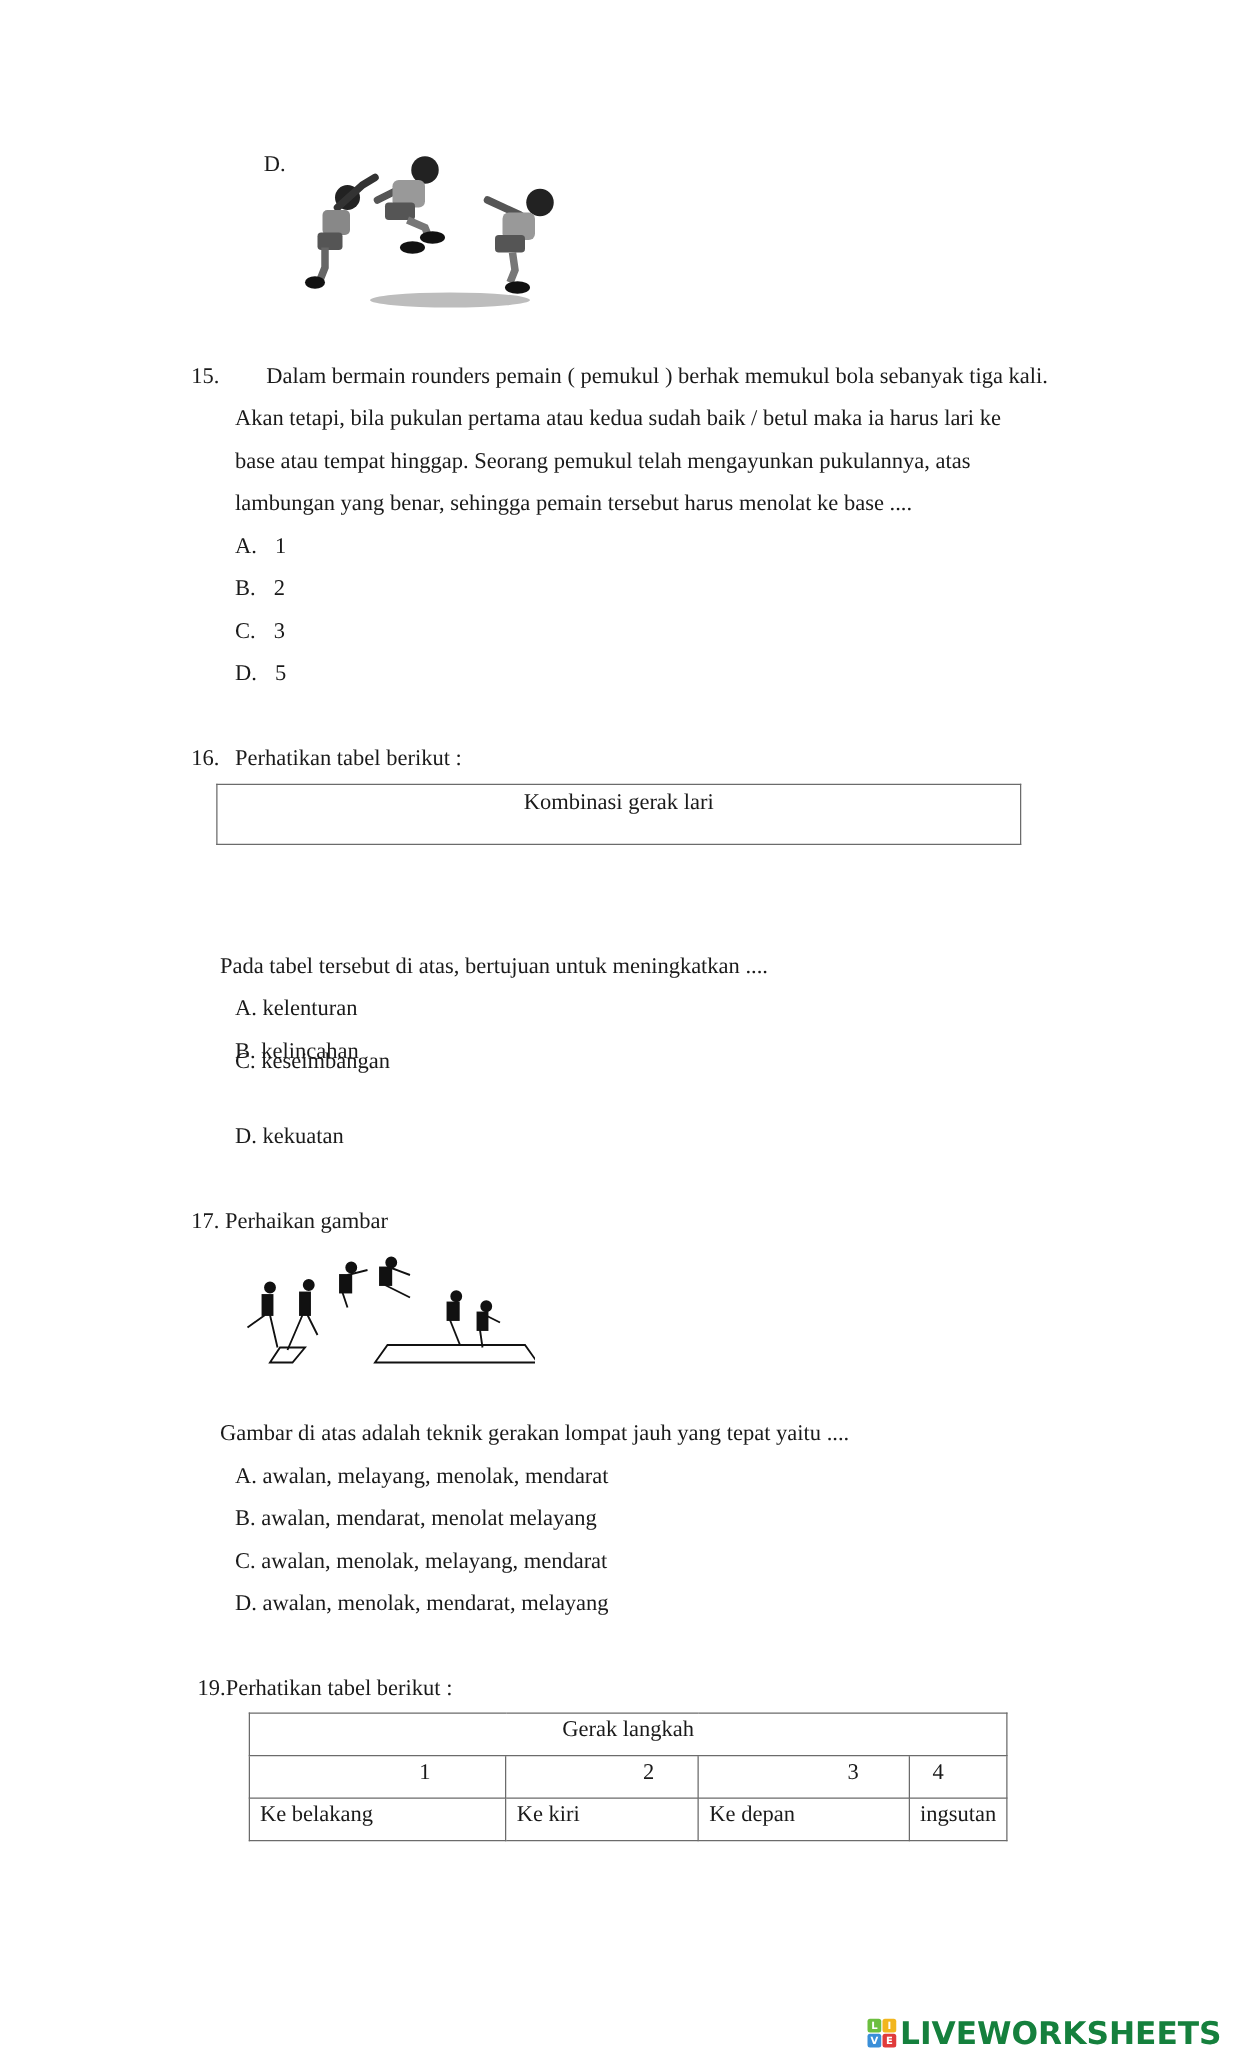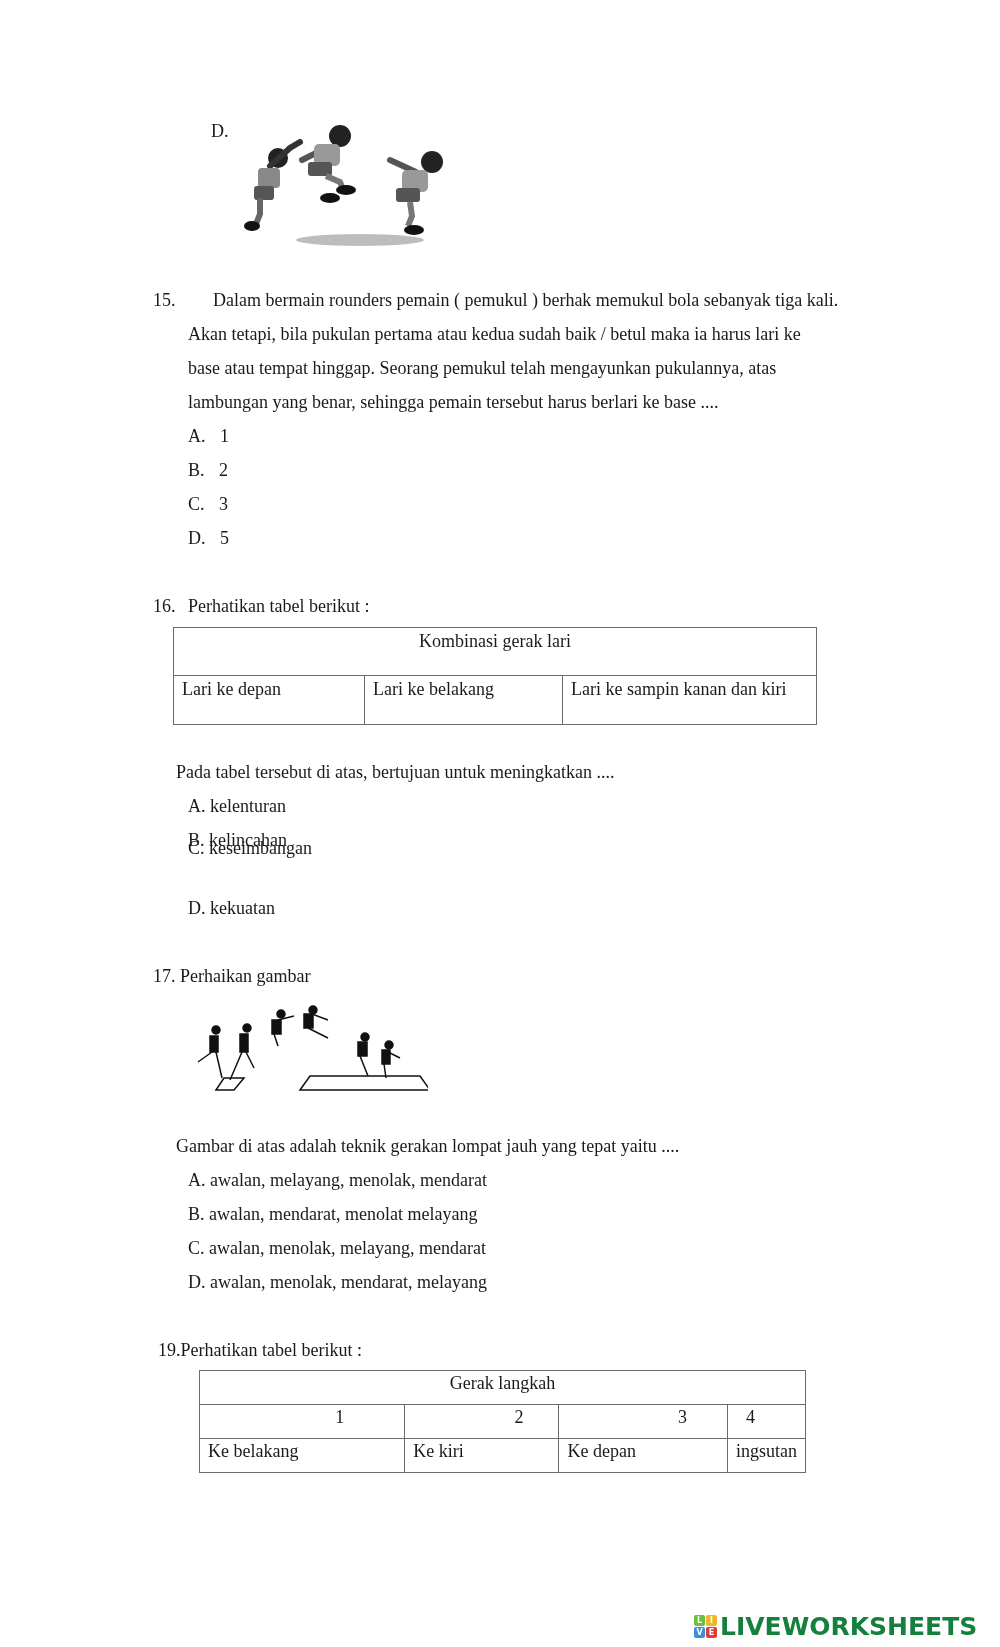--- a/index.html
+++ b/index.html
@@ -58,21 +58,21 @@
     <rect x="166" y="70" width="24" height="14" rx="3" fill="#555"></rect>
     <path d="M180 84 L182 98 L178 108" stroke="#777" stroke-width="6" fill="none"></path>
     <ellipse cx="184" cy="112" rx="10" ry="5" fill="#111"></ellipse>
   </g>
 </svg>
 
 <div class="abs line" style="left:153px;top:290px;">15.</div>
 <div class="abs line" style="left:188px;top:290px;margin-left:25px;">Dalam bermain rounders  pemain ( pemukul ) berhak memukul bola sebanyak tiga kali.</div>
 <div class="abs line" style="left:188px;top:324px;">Akan tetapi, bila pukulan pertama atau kedua sudah baik / betul maka ia harus lari ke</div>
 <div class="abs line" style="left:188px;top:358px;">base atau tempat hinggap. Seorang pemukul telah mengayunkan pukulannya, atas</div>
-<div class="abs line" style="left:188px;top:392px;">lambungan yang benar,  sehingga pemain tersebut harus berlari ke base ....</div>
+<div class="abs line" style="left:188px;top:392px;">lambungan yang benar,  sehingga pemain tersebut harus menolat ke base ....</div>
 
 <div class="abs line" style="left:188px;top:426px;">
   <span>A.</span>
   <span style="margin-left:10px">1</span>
 </div>
 <div class="abs line" style="left:188px;top:460px;">
   <span>B.</span>
   <span style="margin-left:10px">2</span>
 </div>
 <div class="abs line" style="left:188px;top:494px;">
@@ -84,25 +84,20 @@
   <span style="margin-left:10px">5</span>
 </div>
 
 <div class="abs line" style="left:153px;top:596px;">16.</div>
 <div class="abs line" style="left:188px;top:596px;">Perhatikan tabel berikut :</div>
 
 <table class="ws" style="left:173px;top:627px;width:644px;">
   <tbody>
       <tr style="height:48px;">
     <td colspan="3" style="text-align:center;padding-top:3px;">Kombinasi gerak lari</td>
-  </tr>
-  <tr style="height:49px;">
-    <td style="width:174px;padding-top:3px;">Lari ke depan</td>
-    <td style="width:181px;padding-top:3px;">Lari ke belakang</td>
-    <td style="padding-top:3px;">Lari ke sampin kanan dan kiri</td>
   </tr>
 </tbody>
   </table>
 
 <div class="abs line" style="left:176px;top:762px;">Pada tabel tersebut di atas, bertujuan untuk meningkatkan ....</div>
 <div class="abs line" style="left:188px;top:796px;">A. kelenturan</div>
 <div class="abs line" style="left:188px;top:830px;">B. kelincahan</div>
 <div class="abs line" style="left:188px;top:838px;">C. keseimbangan</div>
 <div class="abs line" style="left:188px;top:898px;">D. kekuatan</div>
 

